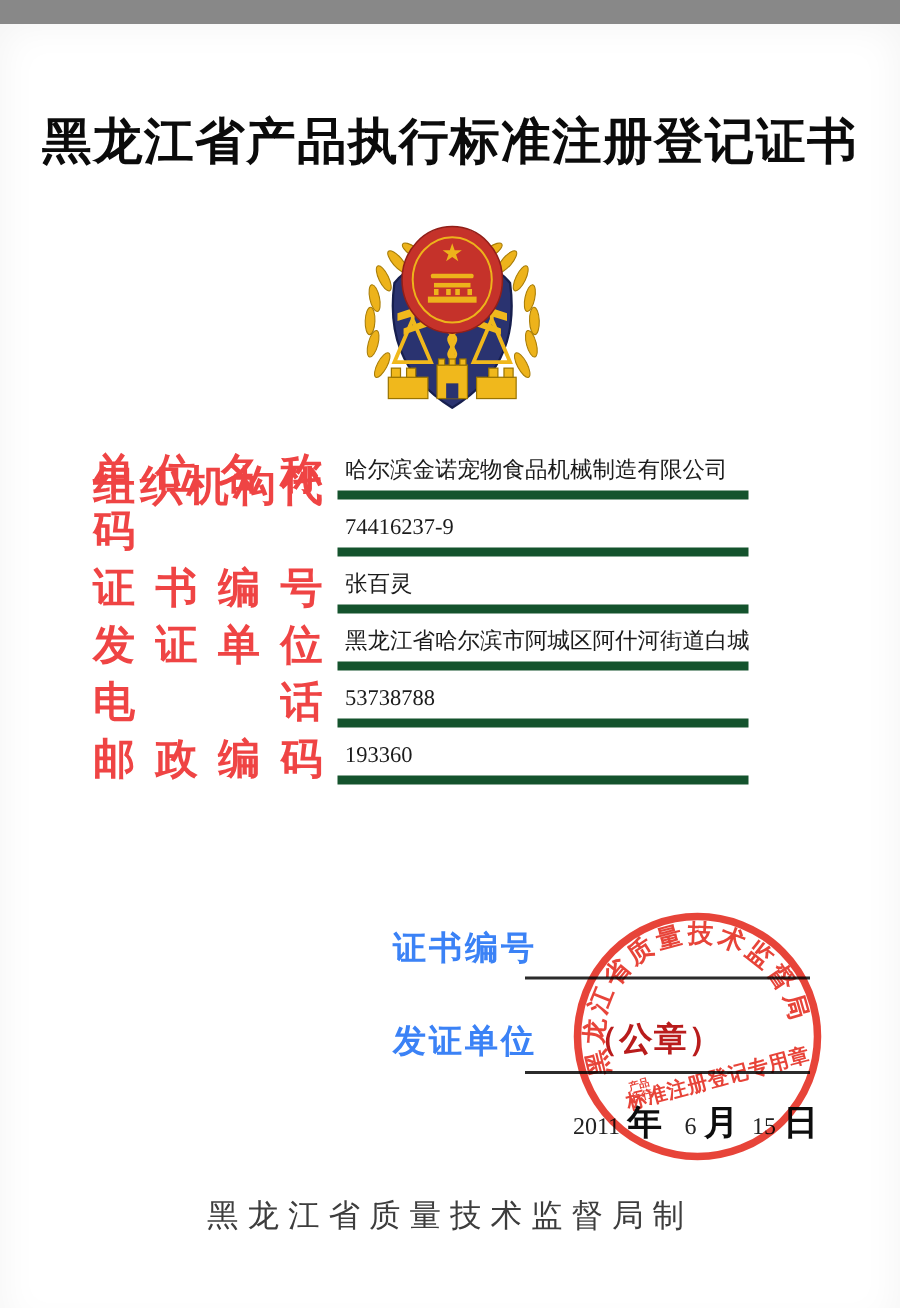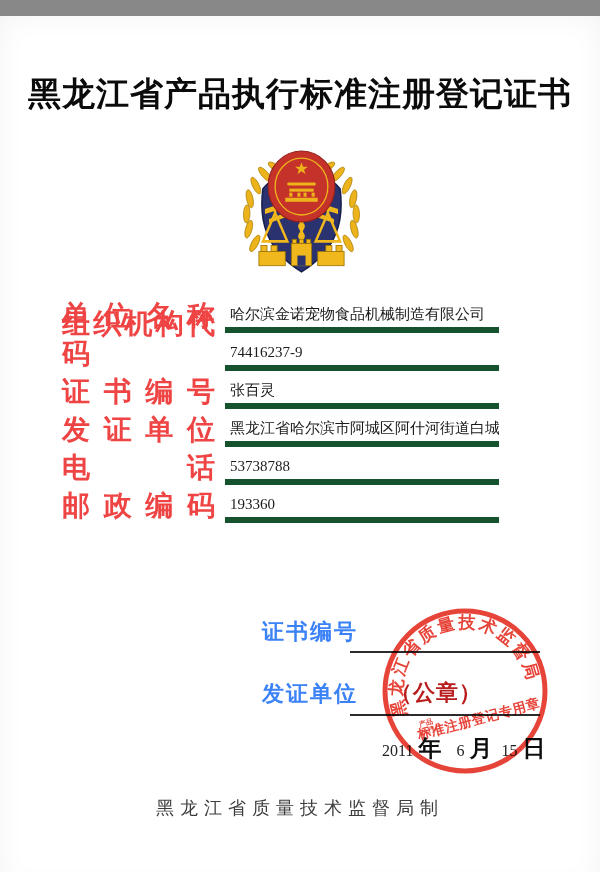--- a/index.html
+++ b/index.html
@@ -44,21 +44,21 @@
   .uline{position:absolute;left:350px;width:190px;height:0;border-bottom:2px solid #2b2b2b;}
   .uline1{top:635px;}
   .uline2{top:698px;}
   .date{position:absolute;left:382px;top:717px;display:flex;align-items:baseline;}
   .dnum{font-family:"Liberation Serif",serif;font-size:16px;color:#222;}
   .dcjk{font-size:23px;font-weight:bold;color:#0d0d0d;margin-left:5px;}
   .gap1{margin-left:15px;}
   .gap2{margin-left:9px;}
   .footer{
     position:absolute;top:780px;left:0;right:0;text-align:center;
-    font-size:18px;letter-spacing:6px;color:#3d3d3d;
+    font-size:21px;letter-spacing:6px;color:#3d3d3d;
   }
   
   .seal{
     position:absolute;left:376px;top:586px;width:178px;height:178px;
     mix-blend-mode:multiply;opacity:.93;
   }
   .sealArcText{font-family:"Liberation Sans",sans-serif;font-size:17px;font-weight:bold;fill:#e6352a;letter-spacing:2.5px;}
   .sealLine{font-family:"Liberation Sans",sans-serif;font-size:13.5px;font-weight:bold;fill:#e6352a;text-anchor:middle;letter-spacing:.5px;}
   .sealSmall{font-family:"Liberation Sans",sans-serif;font-size:7px;font-weight:bold;fill:#e6352a;}
 </style>

